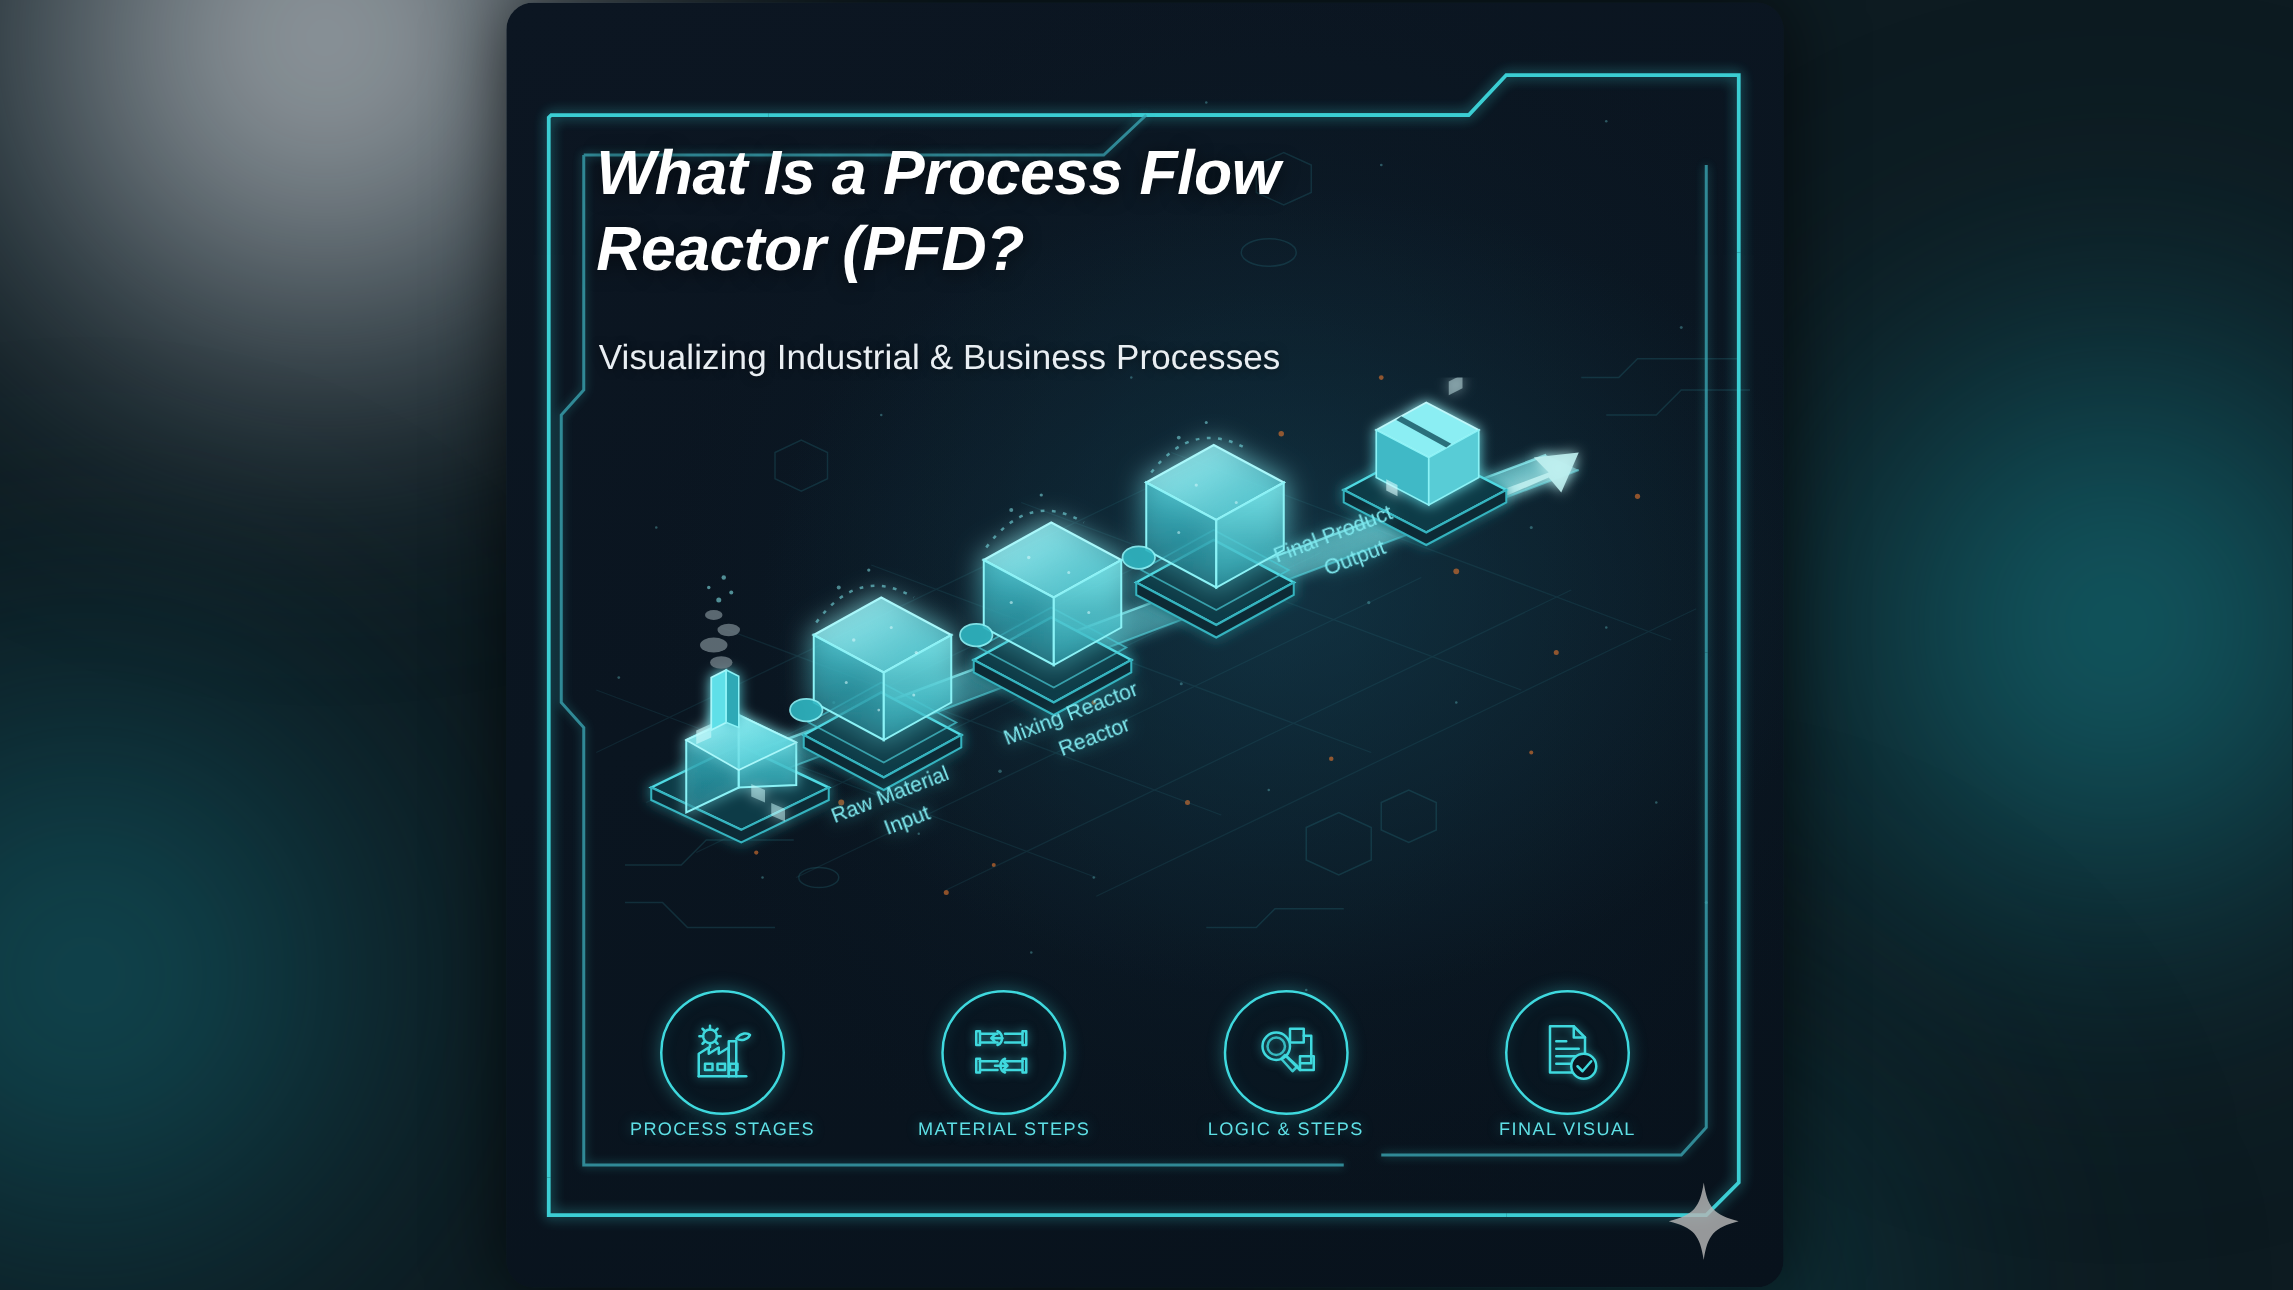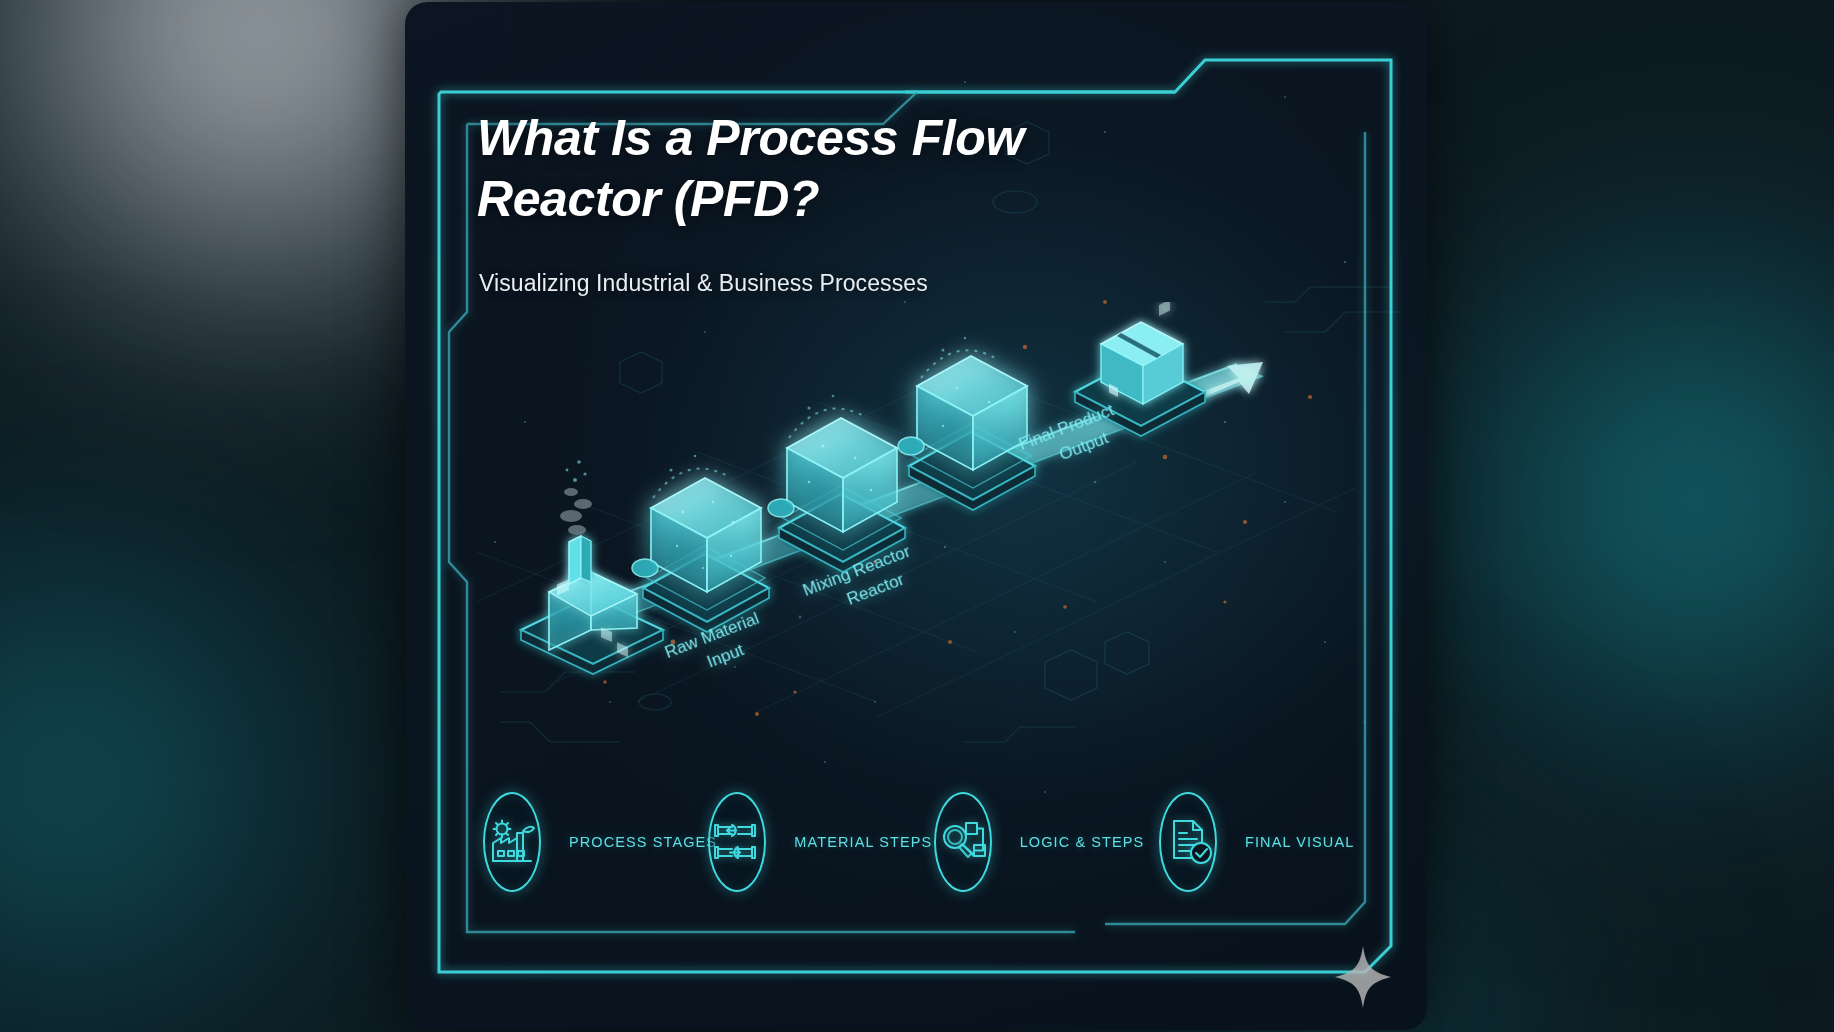--- a/index.html
+++ b/index.html
@@ -39,34 +39,34 @@
   
   #title{
     position:absolute;left:72px;top:106px;width:720px;
     color:#ffffff;font-weight:bold;font-size:50px;line-height:1.22;
     letter-spacing:-0.4px;
     text-shadow:0 2px 14px rgba(0,0,0,.55);
     font-style:italic;
   }
   #subtitle{
     position:absolute;left:74px;top:268px;width:760px;
-    color:#e9eef2;font-size:23px;font-weight:400;letter-spacing:.1px;
+    color:#e9eef2;font-size:28px;font-weight:400;letter-spacing:.1px;
     text-shadow:0 1px 8px rgba(0,0,0,.5);
   }
 
   
   #illus{position:absolute;left:52px;top:300px;width:920px;height:420px;}
   #illus svg{width:100%;height:100%;display:block;}
 
   
   #icon-row{
     position:absolute;left:78px;bottom:78px;width:866px;height:160px;
     display:flex;justify-content:space-between;align-items:flex-start;
   }
-  .icon-cell{width:190px;display:flex;flex-direction:row;align-items:center;gap:28px;}
+  .icon-cell{width:190px;display:flex;flex-direction:column;align-items:center;gap:4px;}
   .icon-circle{
     width:96px;height:96px;border-radius:50%;
     border:2px solid #3fd9de;
     display:flex;align-items:center;justify-content:center;
     box-shadow:0 0 14px rgba(63,217,222,.35), inset 0 0 12px rgba(63,217,222,.10);
     background:rgba(10,26,36,.35);
   }
   .icon-circle svg{filter:drop-shadow(0 0 4px rgba(63,217,222,.55));}
   .icon-label{
     color:#5fe0e6;font-size:14.5px;letter-spacing:1.1px;font-weight:400;

